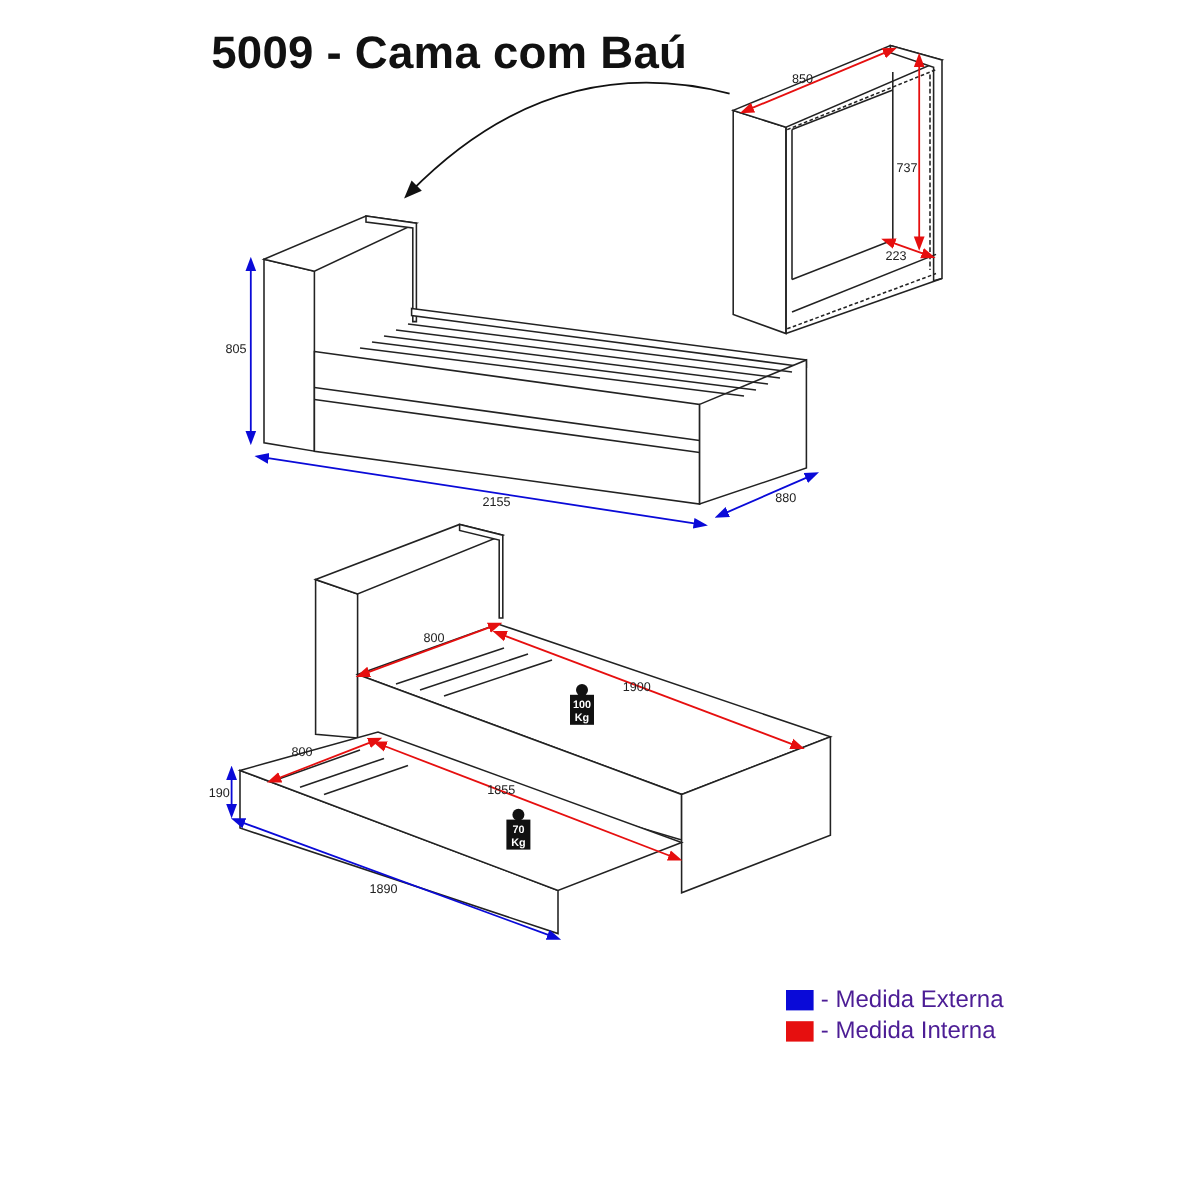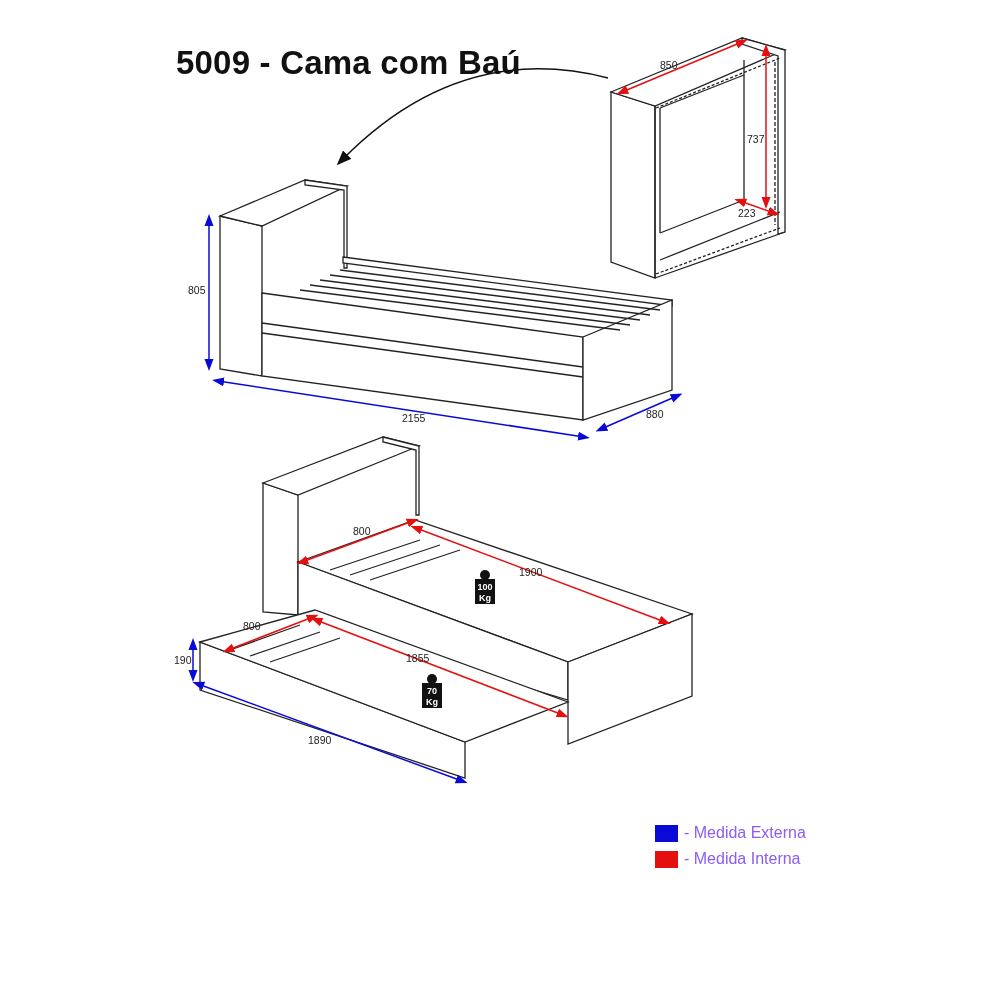--- a/index.html
+++ b/index.html
@@ -1,23 +1,23 @@
 <!DOCTYPE html>
 <html><head>
 <meta charset="utf-8">
 <style>
   html, body { margin: 0; padding: 0; background: #ffffff; }
   body { width: 1000px; height: 1000px; position: relative; overflow: hidden; font-family: "Liberation Sans", sans-serif; }
-  .title { position: absolute; left: 176px; top: 24px; font-size: 33px; font-weight: bold; color: #111; letter-spacing: 0.2px; margin-top: 20px; }
+  .title { position: absolute; left: 176px; top: 24px; font-size: 38px; font-weight: bold; color: #111; letter-spacing: 0.2px; }
   svg.drawing { position: absolute; left: 0; top: 0; }
   .dim { font-family: "Liberation Sans", sans-serif; font-size: 10.5px; fill: #222; }
   .legend { position: absolute; left: 655px; top: 820px; }
   .legend-row { display: flex; align-items: center; height: 26px; }
   .swatch { width: 23px; height: 17px; margin-right: 6px; }
-  .legend-label { font-size: 16px; color: #8b5cf6; }
+  .legend-label { font-size: 20px; color: #4c1d95; }
 </style>
 </head>
 <body>
 
 <div class="title">5009 - Cama com Baú</div>
 
 <svg class="drawing" width="1000" height="1000" viewBox="0 0 1000 1000">
   <defs>
     <marker id="ab" markerWidth="8" markerHeight="8" refX="4" refY="4" orient="auto-start-reverse">
         <path d="M0,1 L8,4 L0,7 z" fill="#0a0ad8"></path>

